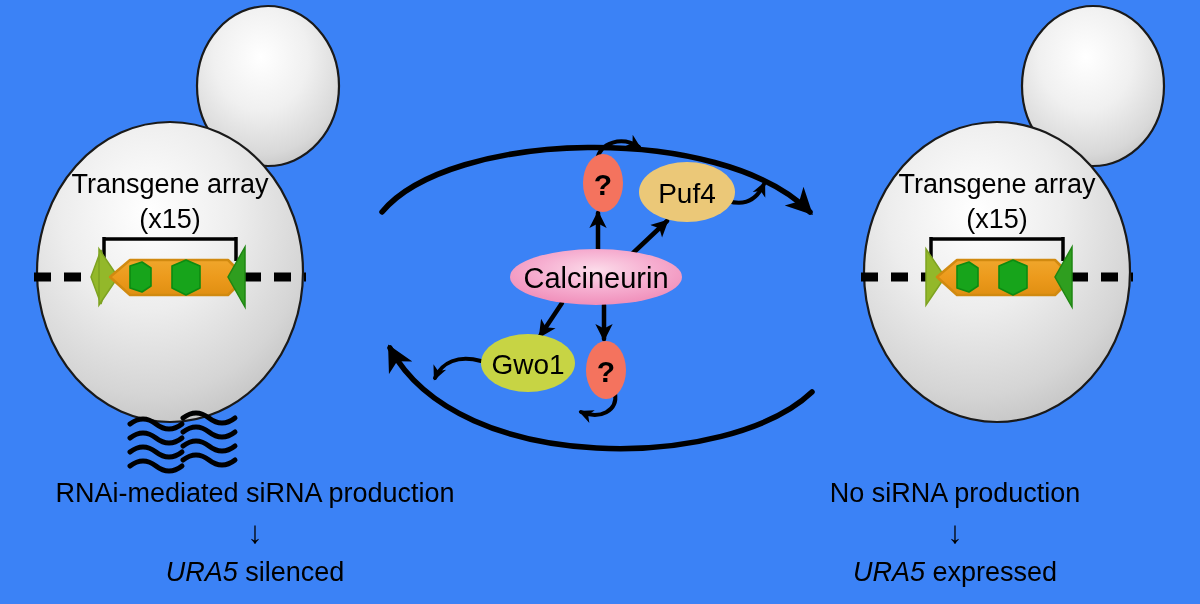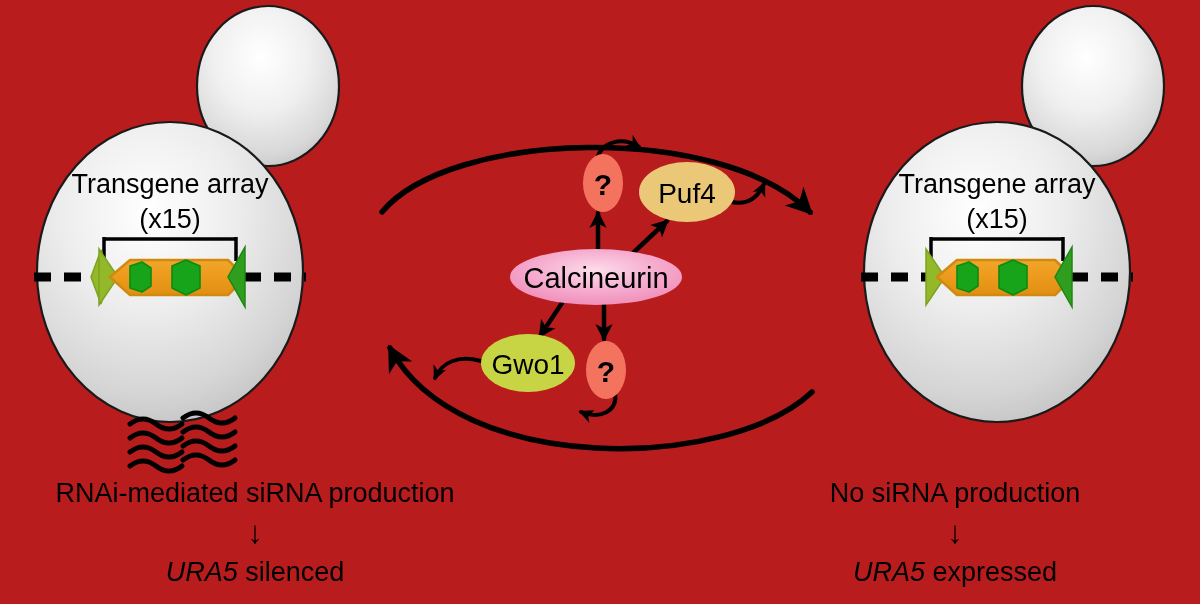--- a/index.html
+++ b/index.html
@@ -7,21 +7,21 @@
     padding: 0;
     background: #ffffff;
   }
   body {
     font-family: "Liberation Sans", sans-serif;
   }
   #figure {
     position: relative;
     width: 1200px;
     height: 604px;
-    background: #b91c1c;
+    background: #3b82f6;
     overflow: hidden;
   }
   #figure svg.layer {
     position: absolute;
     left: 0;
     top: 0;
     width: 1200px;
     height: 604px;
   }
   .cell-label,

